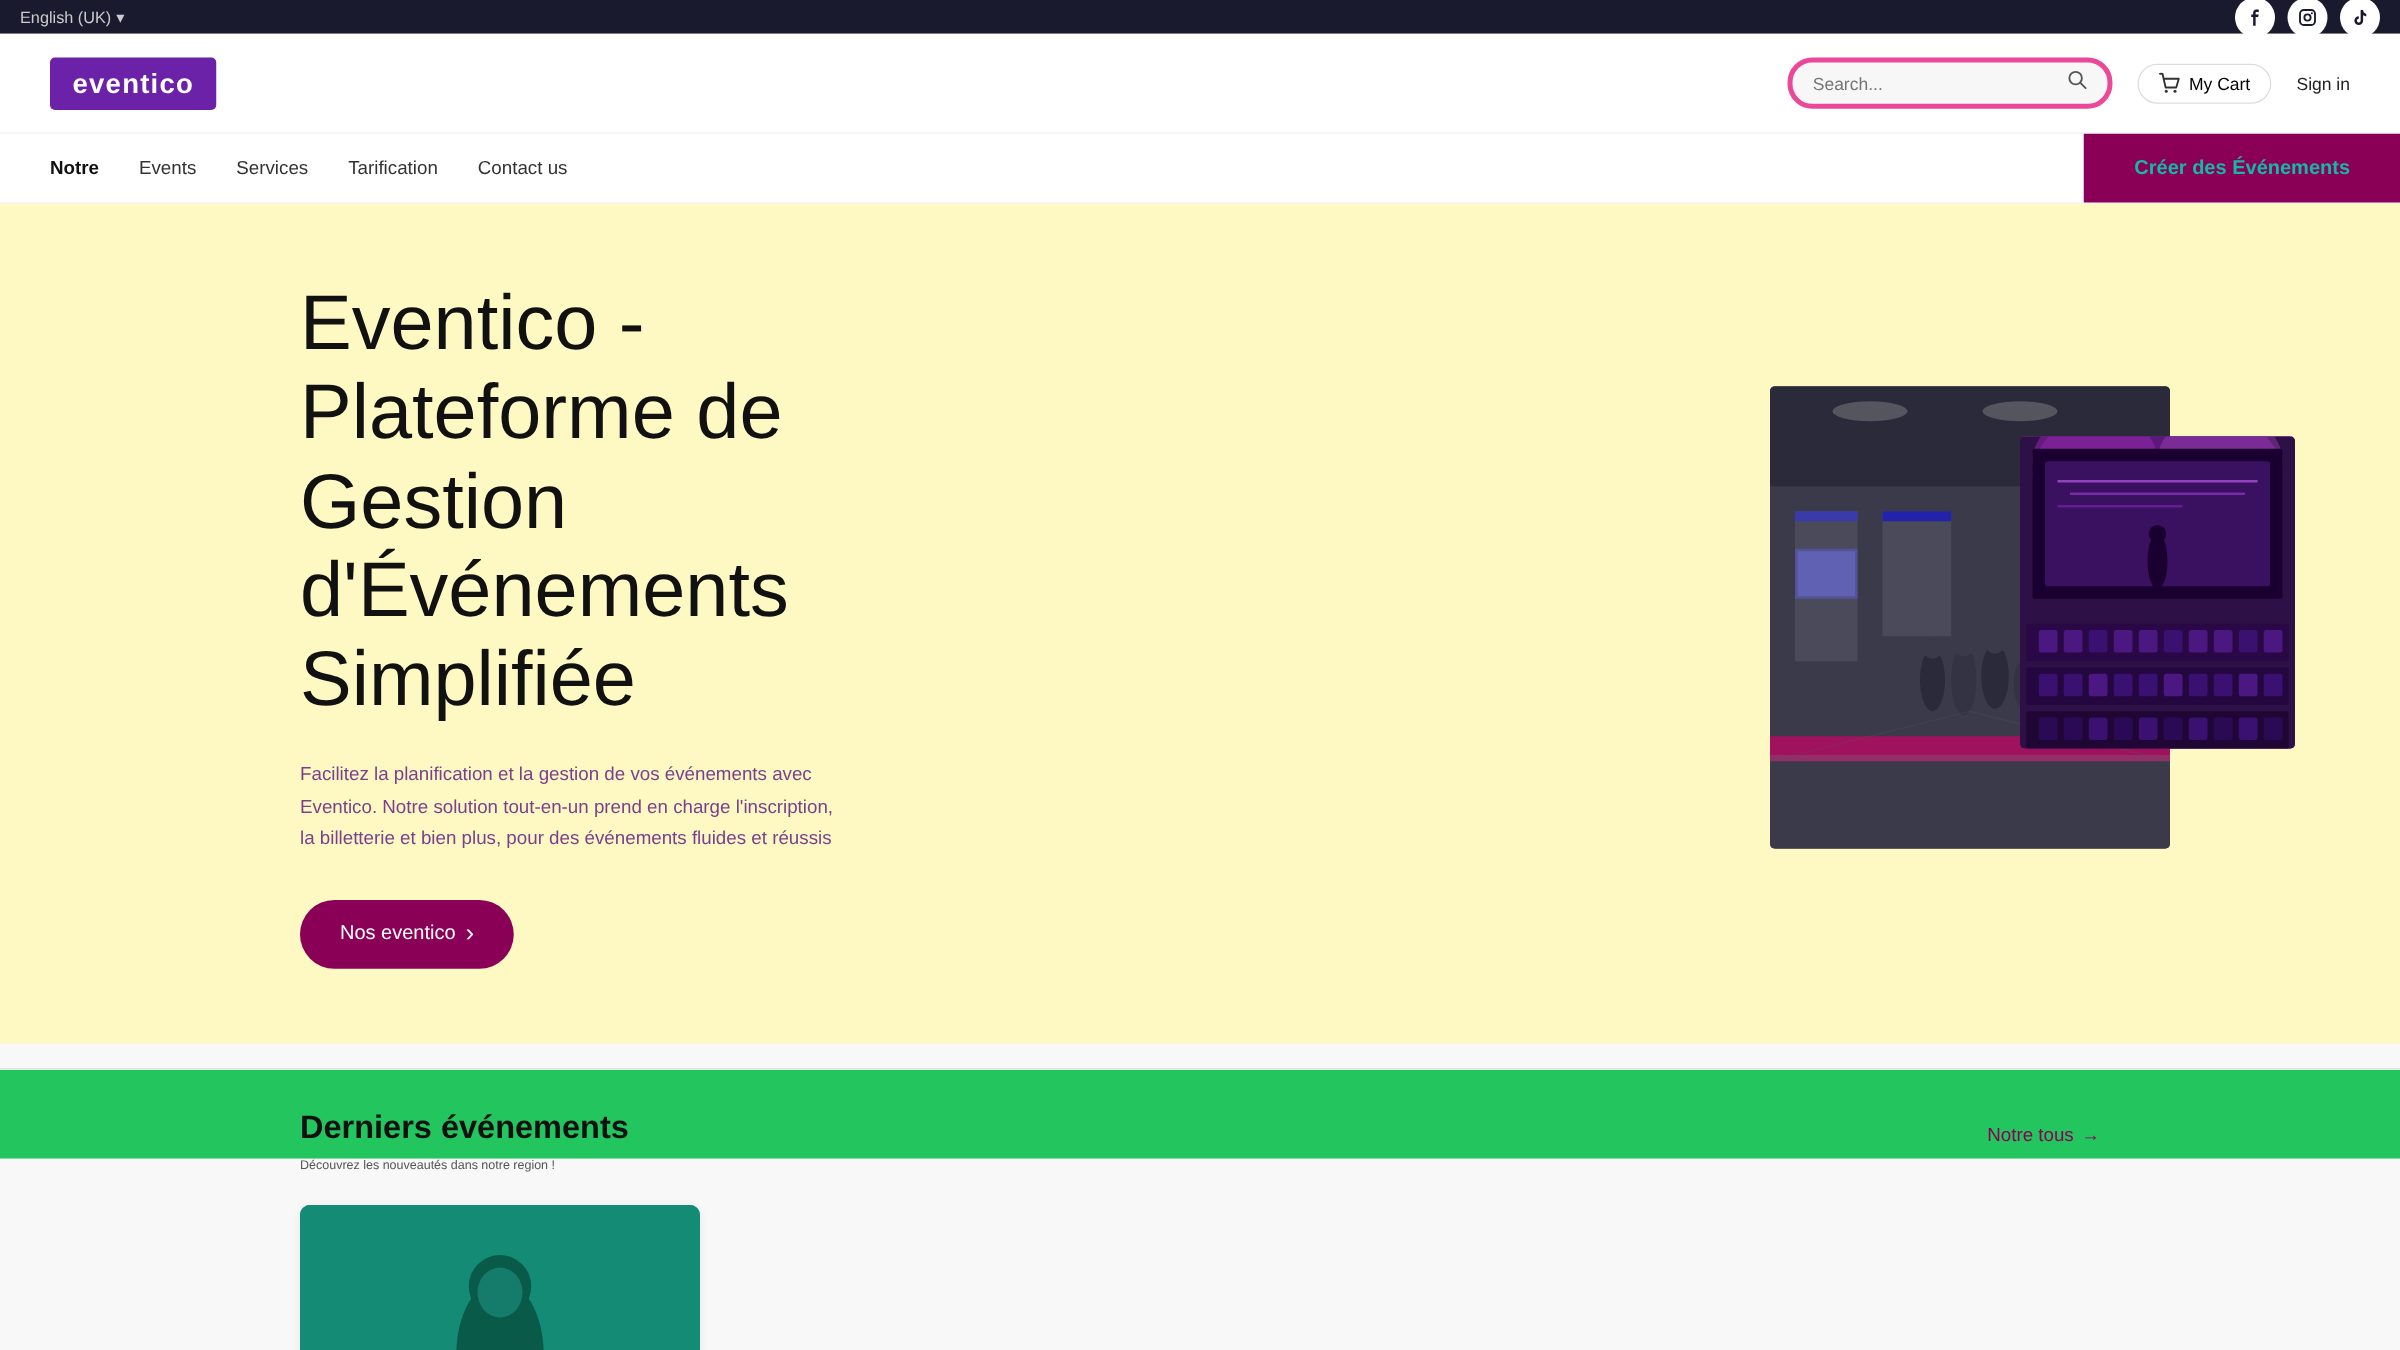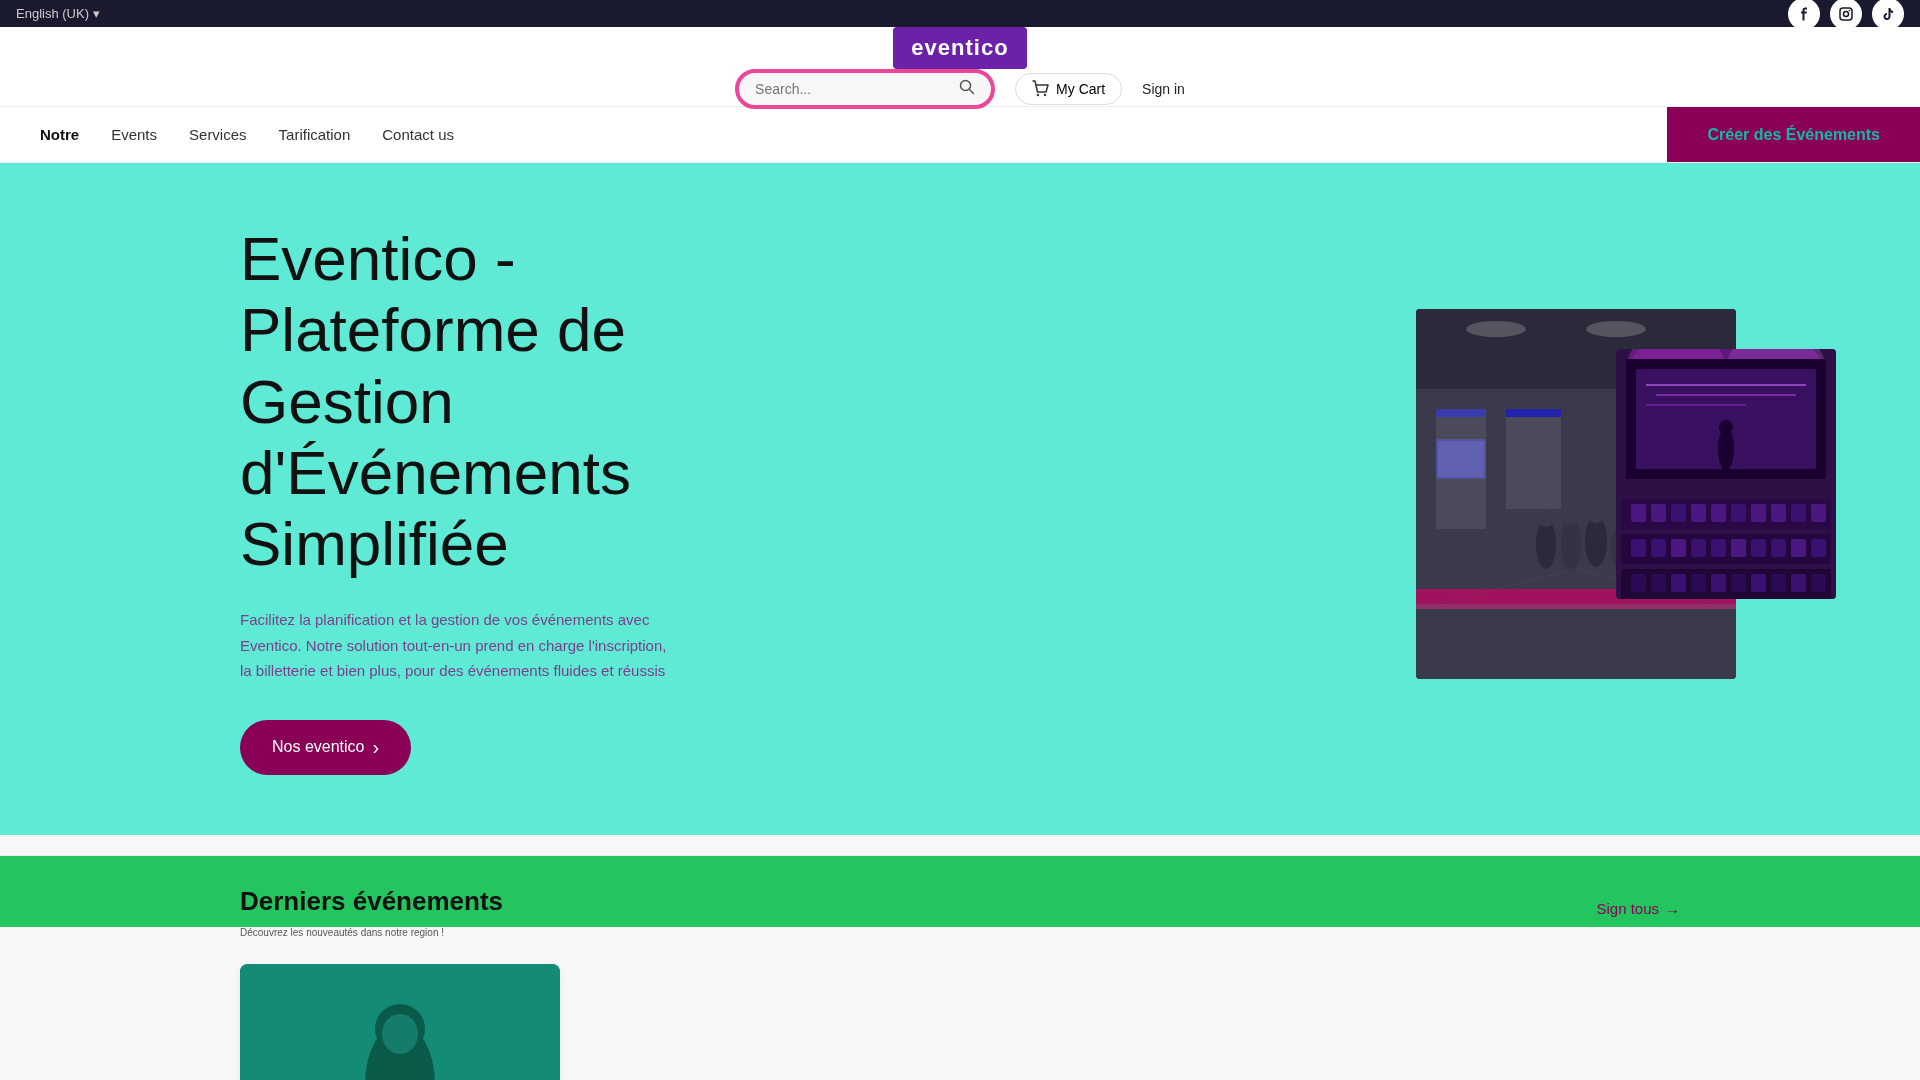--- a/index.html
+++ b/index.html
@@ -42,21 +42,20 @@
 
     
     .header {
       display: flex;
       align-items: center;
       justify-content: space-between;
       padding: 0 40px;
       height: 80px;
       border-bottom: 1px solid #eee;
       background: #fff;
-      flex-direction: column;
     }
     .logo {
       background: #6b21a8;
       color: #fff;
       font-size: 22px;
       font-weight: 700;
       padding: 8px 18px;
       border-radius: 4px;
       letter-spacing: 1px;
     }
@@ -147,21 +146,21 @@
       align-items: center;
       white-space: nowrap;
     }
 
     
     .hero {
       display: flex;
       align-items: center;
       justify-content: space-between;
       padding: 60px 84px 60px 240px;
-      background: #5eead4;
+      background: #fef9c3;
       min-height: 500px;
     }
     .hero-text {
       max-width: 580px;
     }
     .hero-title {
       font-size: 62px;
       font-weight: 300;
       line-height: 1.15;
       color: #111;
@@ -438,21 +437,21 @@
         <rect x="195" y="225" width="15" height="18" fill="#2a0a55" rx="2"></rect>
       </svg>
     </div>
   </div>
 </div>
 
 <div style="background:#f8f8f8; padding-top:20px;">
   <div class="recent-events-header">
     <h2 class="recent-events-title">Derniers événements</h2>
     <a class="see-all-link">
-      <span>Sign tous</span>
+      <span>Notre tous</span>
       <span>→</span>
     </a>
   </div>
   <p class="recent-events-subtitle">Découvrez les nouveautés dans notre region !</p>
   <div class="event-card-row">
     <div class="event-card">
       <div class="event-card-img">
         <svg width="320" height="190" viewBox="0 0 320 190" xmlns="http://www.w3.org/2000/svg">
           <rect width="320" height="190" fill="#1a7a6a"></rect>
           <rect x="0" y="0" width="320" height="190" fill="#0d9b80" opacity="0.5"></rect>

